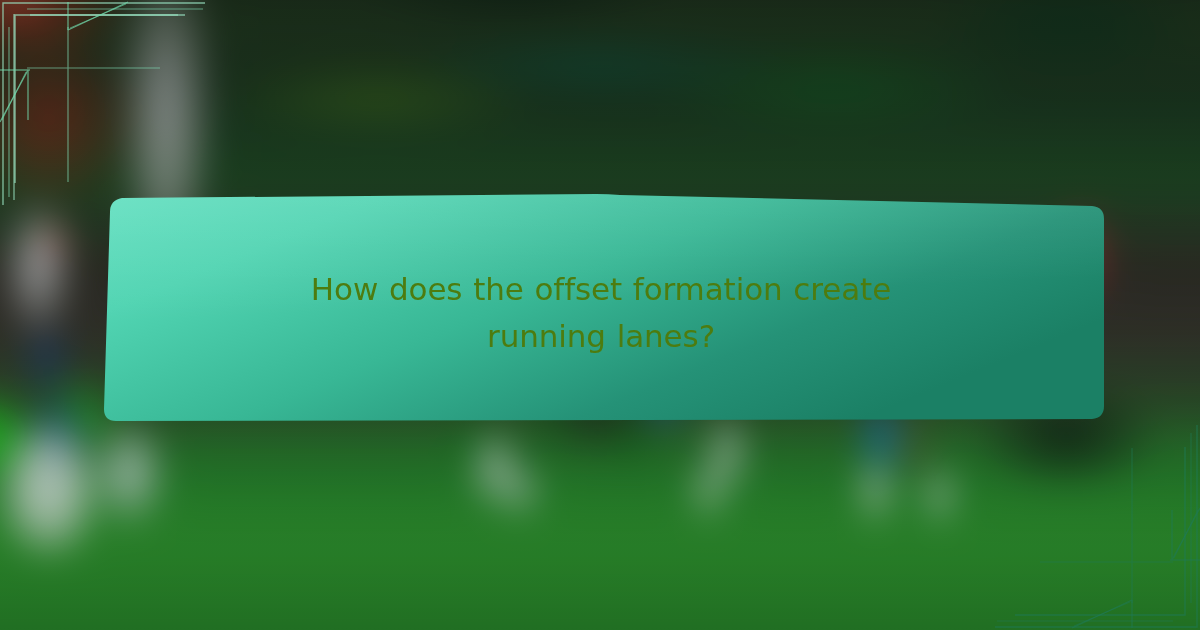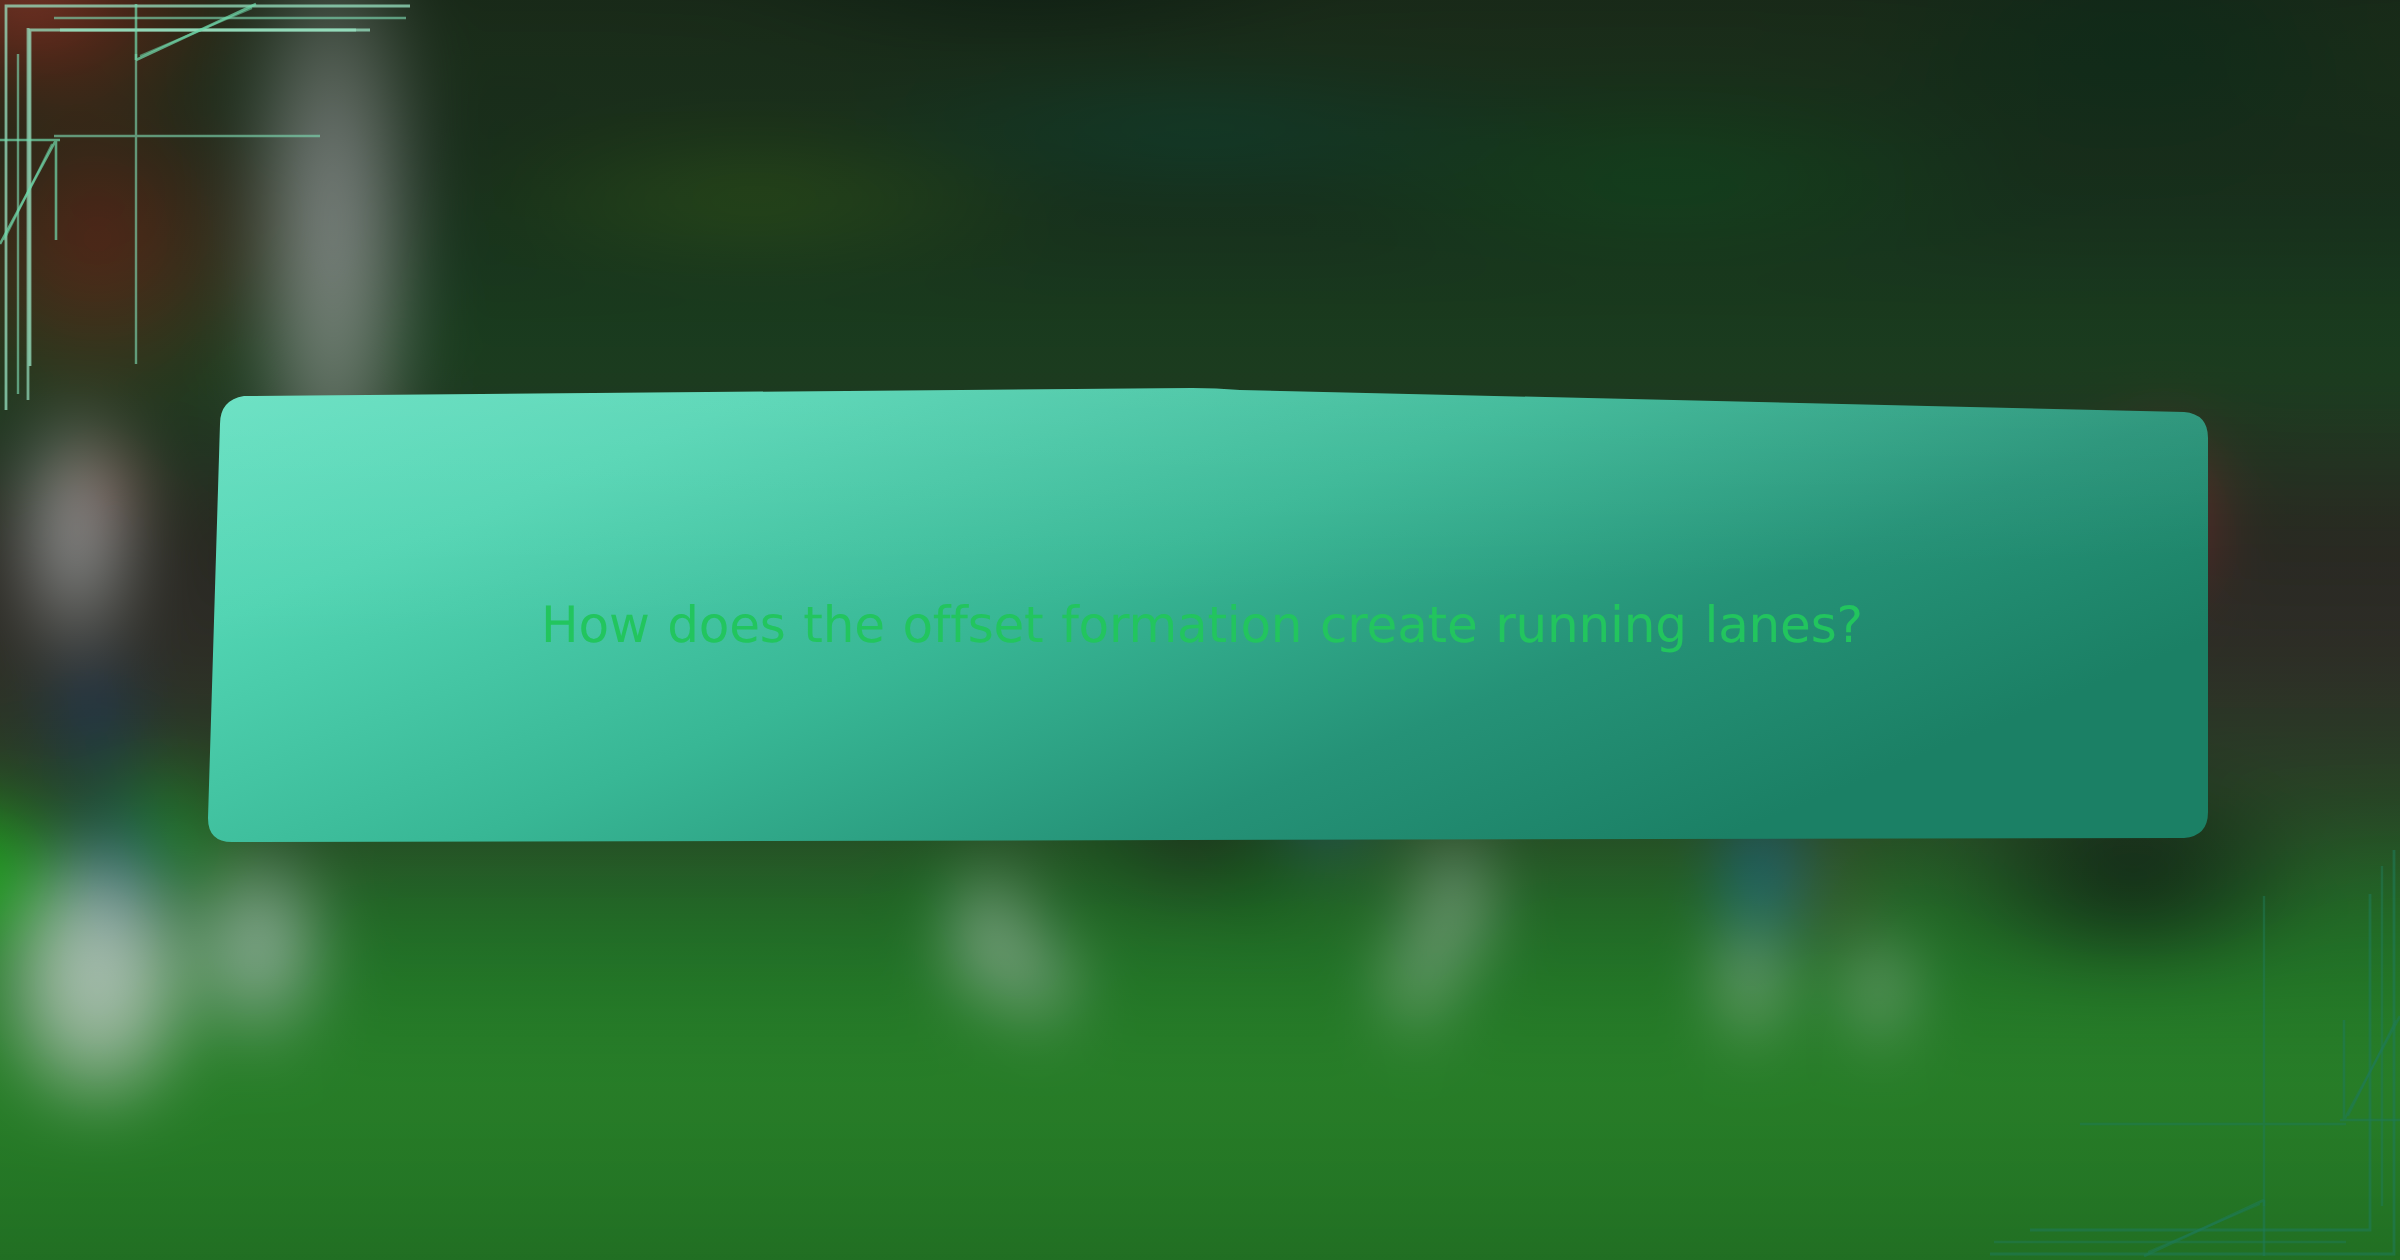--- a/index.html
+++ b/index.html
@@ -112,24 +112,24 @@
     position:absolute;
     left:0; right:0; top:0; bottom:0;
     display:flex;
     flex-direction:column;
     align-items:center;
     justify-content:center;
     padding:34px 86px 24px;
   }
   .card-title {
     font-family:"DejaVu Sans", sans-serif;
-    font-size:25px;
+    font-size:31px;
     line-height:1.52;
     font-weight:400;
-    color:#22c55e;
+    color:#4d7c0f;
     text-align:center;
     letter-spacing:-0.1px;
     max-width:690px;
     word-spacing:1px;
   }
 </style>
 </head>
 <body>
 
 <div id="stage">

